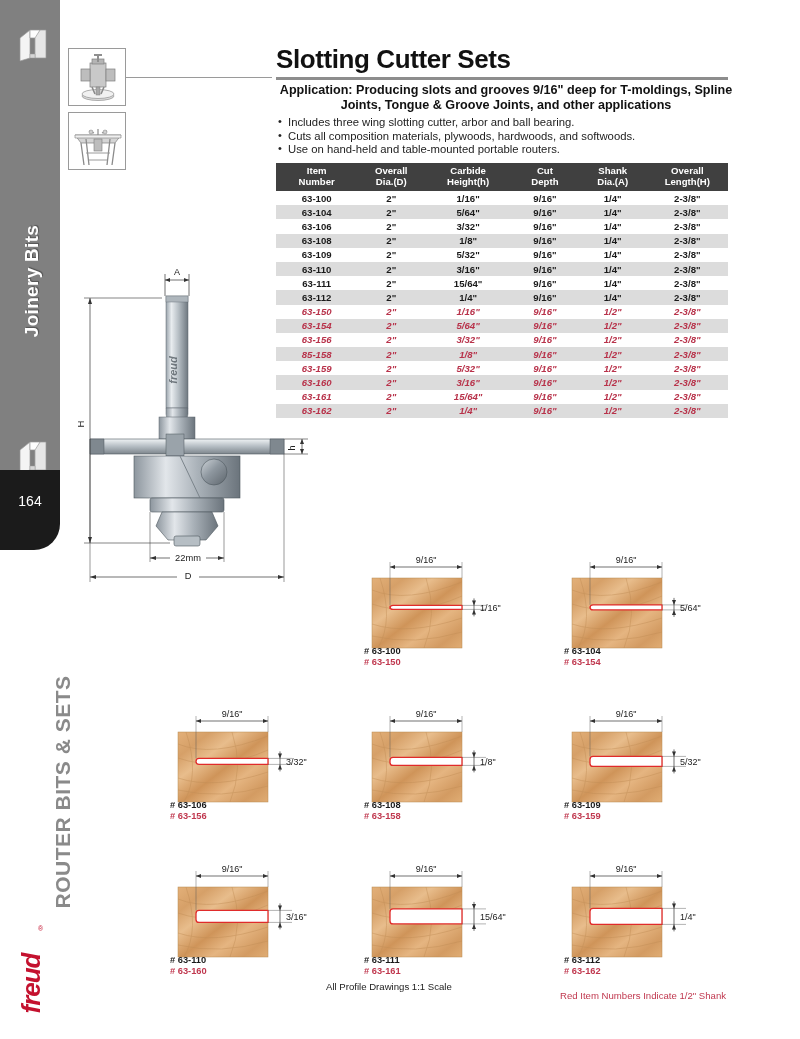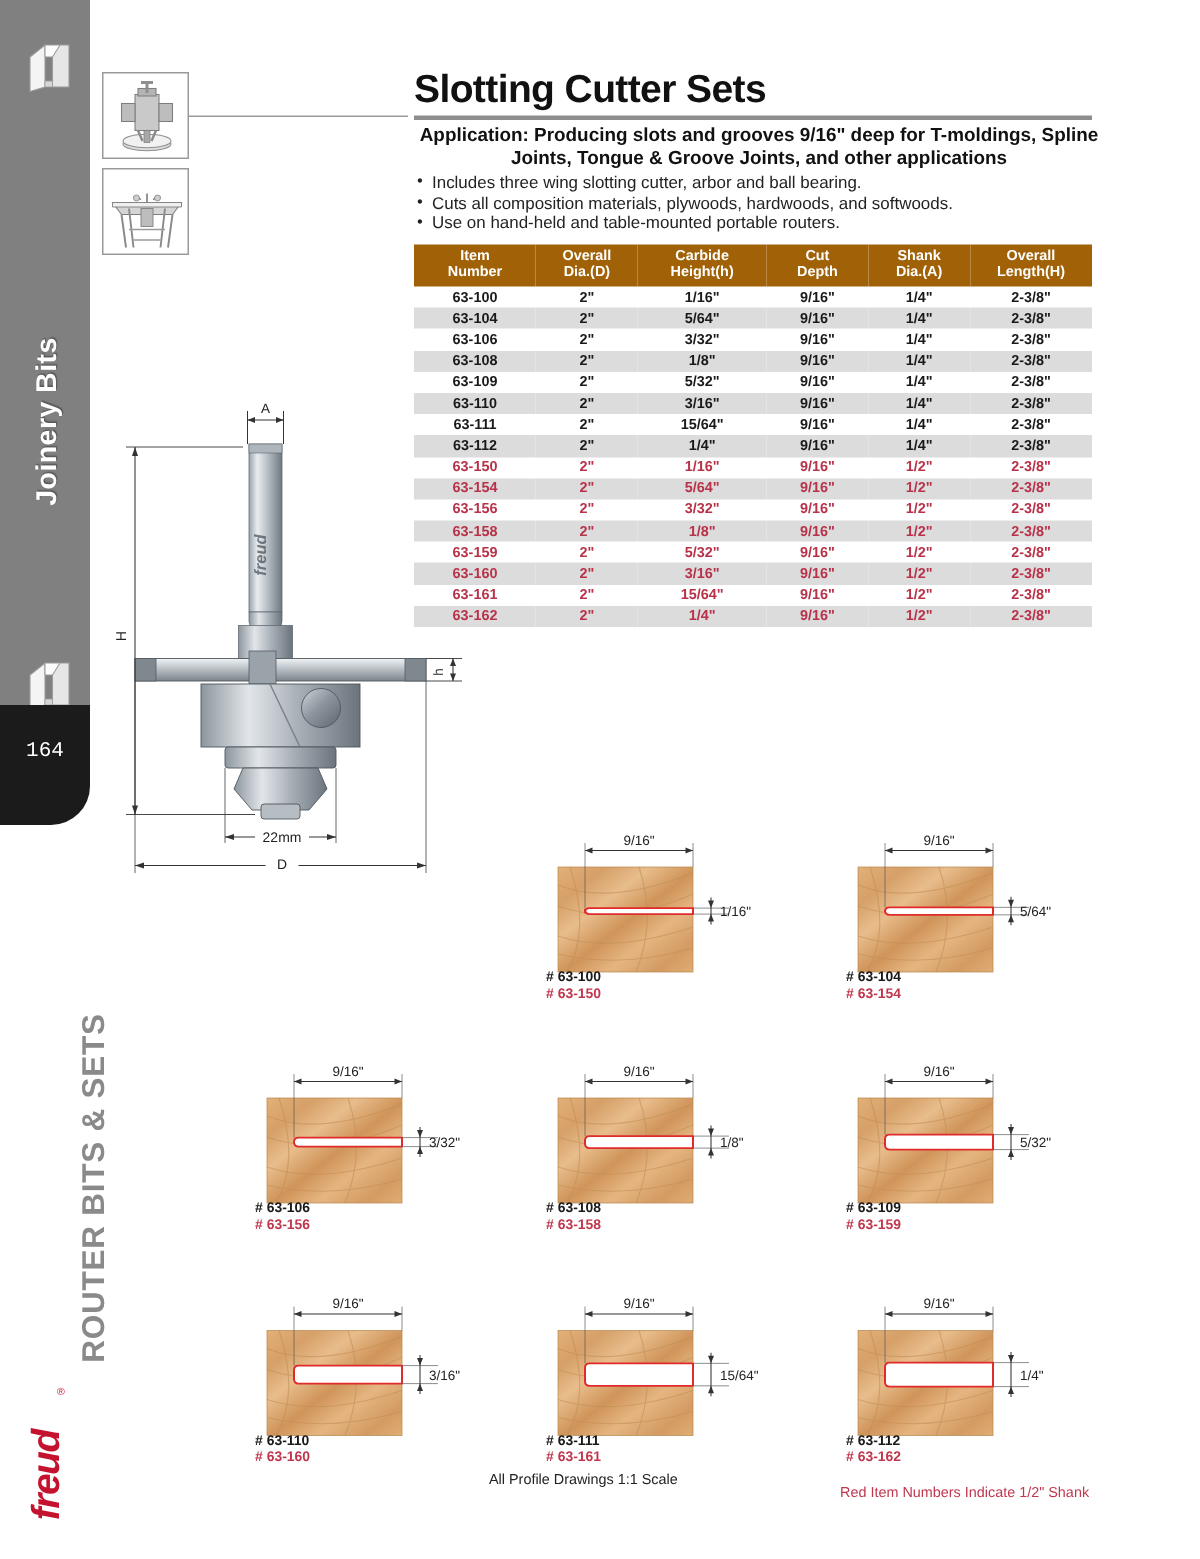--- a/index.html
+++ b/index.html
@@ -26,21 +26,21 @@
   }
   .side-book-icon { position: absolute; left: 18px; top: 28px; width: 30px; height: 34px; }
   .side-book-icon2 { position: absolute; left: 18px; top: 440px; width: 30px; height: 34px; }
 
   .page-tab {
     position: absolute; left: 0; top: 470px; width: 60px; height: 80px;
     background: #1b1b1b; border-bottom-right-radius: 26px;
   }
   .page-num {
     position: absolute; left: 0; top: 493px; width: 60px;
-    text-align: center; color: #fff; font-size: 14px; font-family: Liberation Mono, monospace;
+    text-align: center; color: #fff; font-size: 14px;
   }
 
   .sidebar-section {
     position: absolute; left: -77px; top: 780px;
     width: 280px; text-align: center;
     transform: rotate(-90deg);
     color: #8a8a8a; font-weight: bold; font-size: 21px;
     letter-spacing: .5px;
   }
   .freud-logo {
@@ -91,29 +91,29 @@
   .bullets li::before {
     content: "\2022"; position: absolute; left: 0; top: -1px; font-size: 11px;
   }
 
   
   .spec-table {
     position: absolute; left: 276px; top: 163px;
     width: 452px; border-collapse: collapse;
   }
   .spec-table th {
-    background: #a16207; color: #fff; font-size: 9.6px; font-weight: bold;
+    background: #404040; color: #fff; font-size: 9.6px; font-weight: bold;
     padding: 3px 2px 4px; line-height: 10.5px; text-align: center;
   }
   .spec-table td {
     font-size: 9.6px; text-align: center; padding: 1.6px 2px;
     color: #1a1a1a; font-weight: bold;
   }
   .spec-table tr.alt td { background: #dcdcdc; }
-  .spec-table tr.red td { color: #b8324a; }
+  .spec-table tr.red td { color: #b8324a; font-style: italic; }
   .col-item { width: 18%; }
   .col-dia  { width: 15%; }
   .col-carb { width: 19%; margin-top: 20px; }
   .col-cut  { width: 15%; }
   .col-shank{ width: 15%; }
   .col-len  { width: 18%; }
 
   
   .cutter-drawing {
     position: absolute; left: 62px; top: 262px; width: 250px; height: 330px;
@@ -314,21 +314,21 @@
         </tr>
         <tr class="red">
           <td>63-156</td>
           <td>2"</td>
           <td>3/32"</td>
           <td>9/16"</td>
           <td>1/2"</td>
           <td>2-3/8"</td>
         </tr>
         <tr class="alt red">
-          <td>63-158</td>
+          <td>85-158</td>
           <td>2"</td>
           <td>1/8"</td>
           <td>9/16"</td>
           <td>1/2"</td>
           <td>2-3/8"</td>
         </tr>
         <tr class="red">
           <td>63-159</td>
           <td>2"</td>
           <td>5/32"</td>

